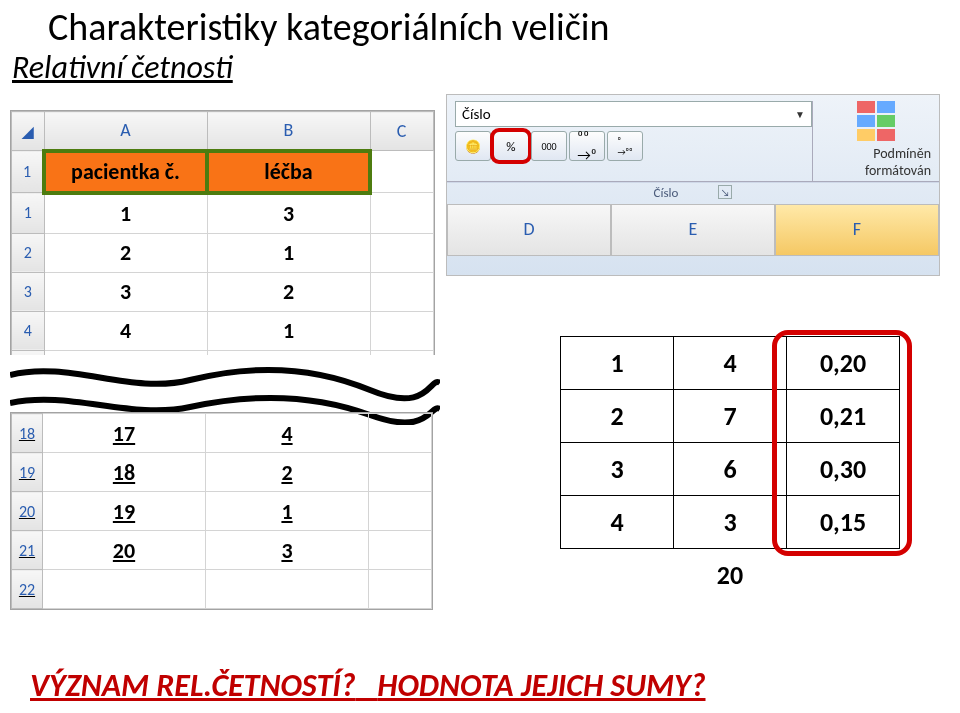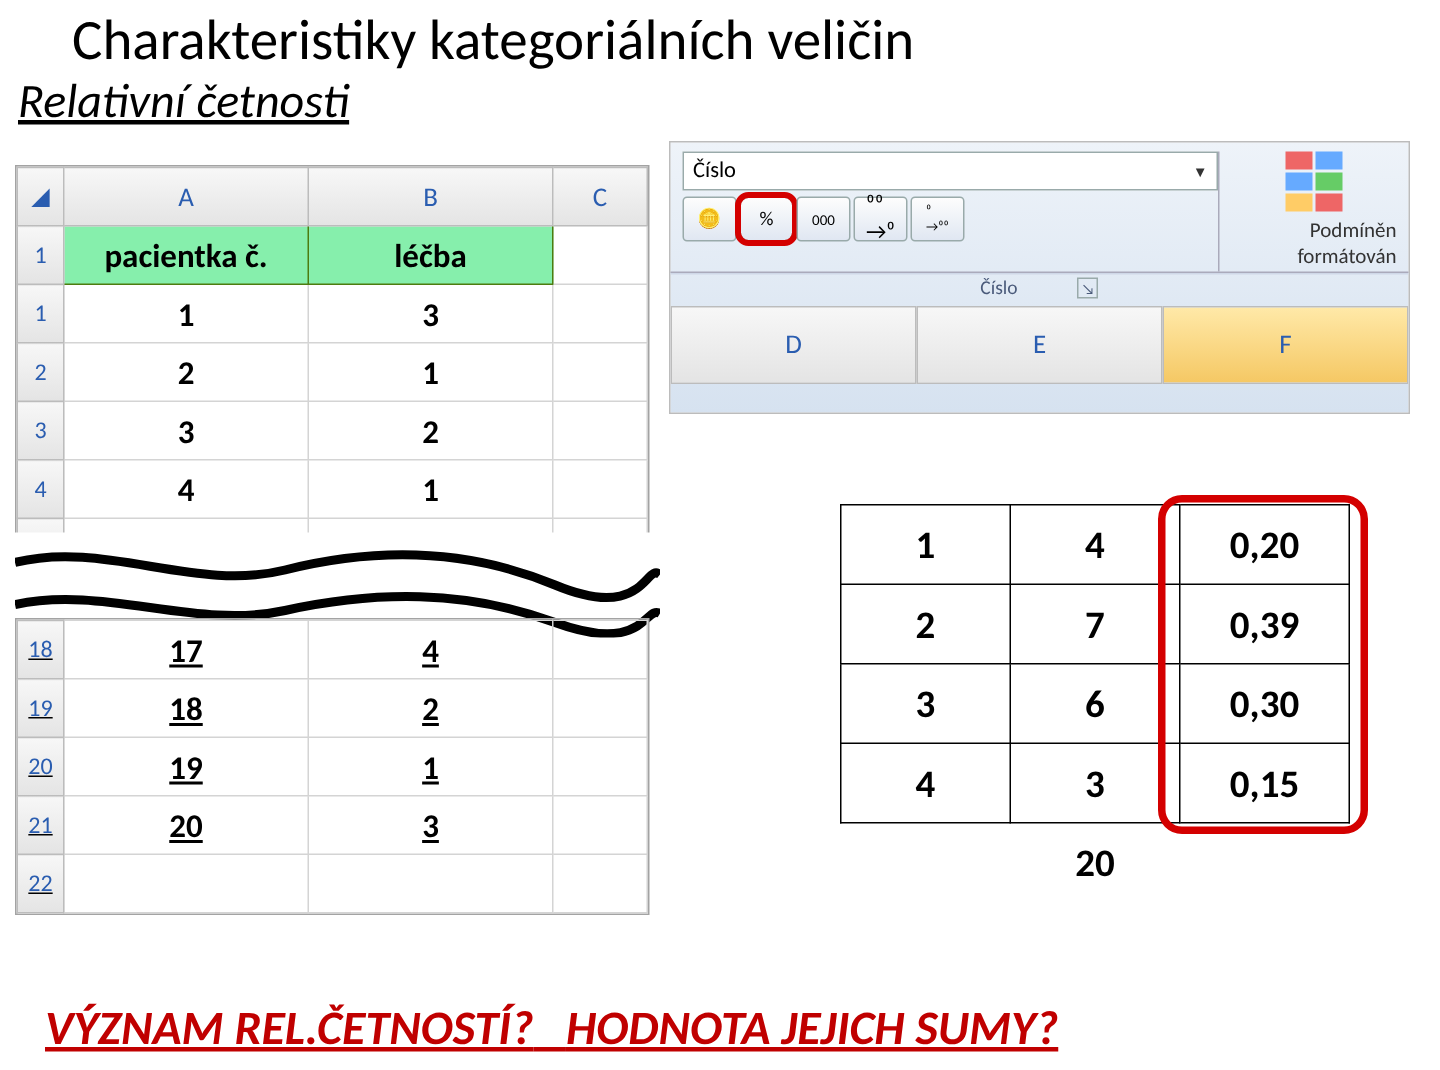--- a/index.html
+++ b/index.html
@@ -63,22 +63,22 @@
     height: 36px;
   }
   .sheet-left td {
     border: 1px solid #d4d4d4;
     text-align: center;
     font-size: 22px;
     font-weight: bold;
     height: 36px;
   }
   .hdr-row td {
-    background: #86efac;
-    border: 1px solid #4d7c0f;
+    background: #f97316;
+    border: 4px solid #4d7c0f;
   }
 
   
   .tear {
     position: absolute;
     left: 10px;
     top: 355px;
     width: 430px;
     height: 70px;
     background: #fff;
@@ -369,21 +369,21 @@
 <table class="rtable">
   <tbody>
       <tr>
         <td>1</td>
         <td>4</td>
         <td>0,20</td>
       </tr>
   <tr>
         <td>2</td>
         <td>7</td>
-        <td>0,39</td>
+        <td>0,21</td>
       </tr>
   <tr>
         <td>3</td>
         <td>6</td>
         <td>0,30</td>
       </tr>
   <tr>
         <td>4</td>
         <td>3</td>
         <td>0,15</td>

